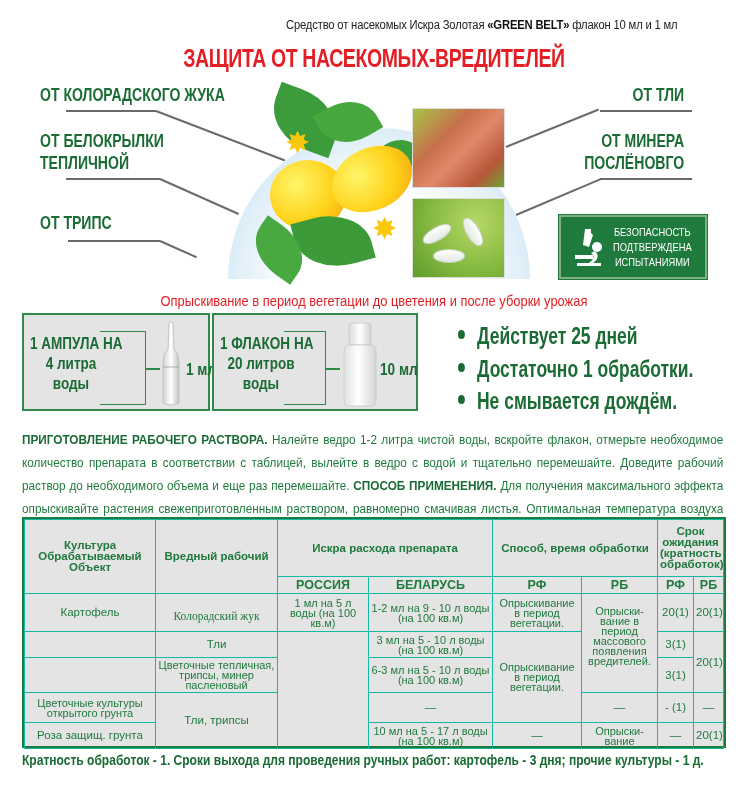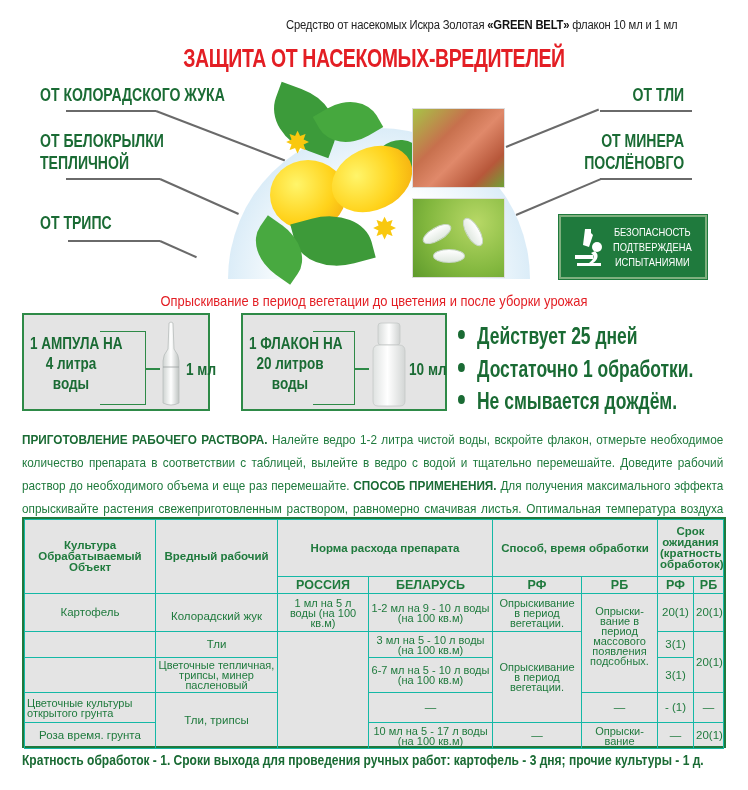--- a/index.html
+++ b/index.html
@@ -146,21 +146,21 @@
           <stop offset=".5" stop-color="#ffffff"></stop>
           <stop offset="1" stop-color="#bfc4c2"></stop>
         </linearGradient>
       </defs>
     <path d="M9 2 Q11 0 13 2 L14 28 Q19 34 19 40 L19 82 Q11 86 3 82 L3 40 Q3 34 8 28 Z" fill="url(#glass)" stroke="#b8bdbb" stroke-width="0.8"></path>
     <line x1="3" y1="46" x2="19" y2="46" stroke="#9aa09e" stroke-width="0.8"></line>
   </svg>
   <div class="dose-amount" style="left:162px; top:46px;">1 мл</div>
 </div>
 
-<div class="dose-box" style="left:241px; width:206px;">
+<div class="dose-box" style="left:212px; width:206px;">
   <div class="dose-text" style="left:6px; top:18px;">
     <div>1 ФЛАКОН НА</div>
     <div style="text-align:center; width:100px;">20 литров</div>
     <div style="text-align:center; width:100px;">воды</div>
   </div>
   <div class="bracket" style="left:70px; top:16px; width:42px; height:74px;"></div>
   <div class="bracket-tick" style="left:112px; top:53px; width:14px;"></div>
   <svg class="bottle" style="left:128px; top:6px;" width="36" height="86" viewBox="0 0 36 86">
     <defs>
       <linearGradient id="cap" x1="0" x2="1">
@@ -199,67 +199,67 @@
         <col style="width:124px">
         <col style="width:89px">
         <col style="width:76px">
         <col style="width:36px">
         <col style="width:30px">
     </colgroup>
     <tbody>
         <tr style="height:57px;">
       <th rowspan="2">Культура Обрабатываемый Объект</th>
       <th rowspan="2">Вредный рабочий</th>
-      <th colspan="2">Норма расхода препарата</th>
+      <th colspan="2">Искра расхода препарата</th>
       <th colspan="2">Способ, время обработки</th>
       <th colspan="2">Срок ожидания (кратность обработок)</th>
     </tr>
     <tr style="height:17px;">
       <th class="hdr-country">РОССИЯ</th>
       <th class="hdr-country">БЕЛАРУСЬ</th>
       <th class="hdr-country">РФ</th>
       <th class="hdr-country">РБ</th>
       <th class="hdr-country">РФ</th>
       <th class="hdr-country">РБ</th>
     </tr>
     <tr style="height:38px;">
       <td>Картофель</td>
-      <td style="padding-top:8px;">Колорадский жук</td>
+      <td style="padding-top:8px;font-family:Liberation Serif, serif;">Колорадский жук</td>
       <td class="cell-sm">1 мл на 5 л воды (на 100 кв.м)</td>
       <td class="cell-sm">1-2 мл на 9 - 10 л воды (на 100 кв.м)</td>
       <td class="cell-sm">Опрыскивание в период вегетации.</td>
-      <td class="cell-sm" rowspan="3" style="vertical-align:top; padding-top:12px;">Опрыски-вание в период массового появления подсобных.</td>
+      <td class="cell-sm" rowspan="3" style="vertical-align:top; padding-top:12px;">Опрыски-вание в период массового появления вредителей.</td>
       <td>20(1)</td>
       <td>20(1)</td>
     </tr>
     <tr style="height:26px;">
       <td></td>
       <td>Тли</td>
       <td rowspan="4"></td>
       <td class="cell-sm">3 мл на 5 - 10 л воды (на 100 кв.м)</td>
       <td class="cell-sm" rowspan="3">Опрыскивание в период вегетации.</td>
       <td>3(1)</td>
       <td rowspan="2">20(1)</td>
     </tr>
     <tr style="height:35px;">
       <td></td>
       <td class="cell-sm">Цветочные тепличная, трипсы, минер пасленовый</td>
-      <td class="cell-sm">6-7 мл на 5 - 10 л воды (на 100 кв.м)</td>
+      <td class="cell-sm">6-3 мл на 5 - 10 л воды (на 100 кв.м)</td>
       <td>3(1)</td>
     </tr>
     <tr style="height:30px;">
-      <td class="cell-sm" style="text-align:left;">Цветочные культуры открытого грунта</td>
+      <td class="cell-sm" style="text-align:center;">Цветочные культуры открытого грунта</td>
       <td rowspan="2">Тли, трипсы</td>
       <td>—</td>
       <td>—</td>
       <td>- (1)</td>
       <td>—</td>
     </tr>
     <tr style="height:26px;">
-      <td>Роза время. грунта</td>
+      <td>Роза защищ. грунта</td>
       <td class="cell-sm">10 мл на 5 - 17 л воды (на 100 кв.м)</td>
       <td>—</td>
       <td class="cell-sm">Опрыски-вание</td>
       <td>—</td>
       <td>20(1)</td>
     </tr>
   </tbody>
     </table>
 </div>
 

